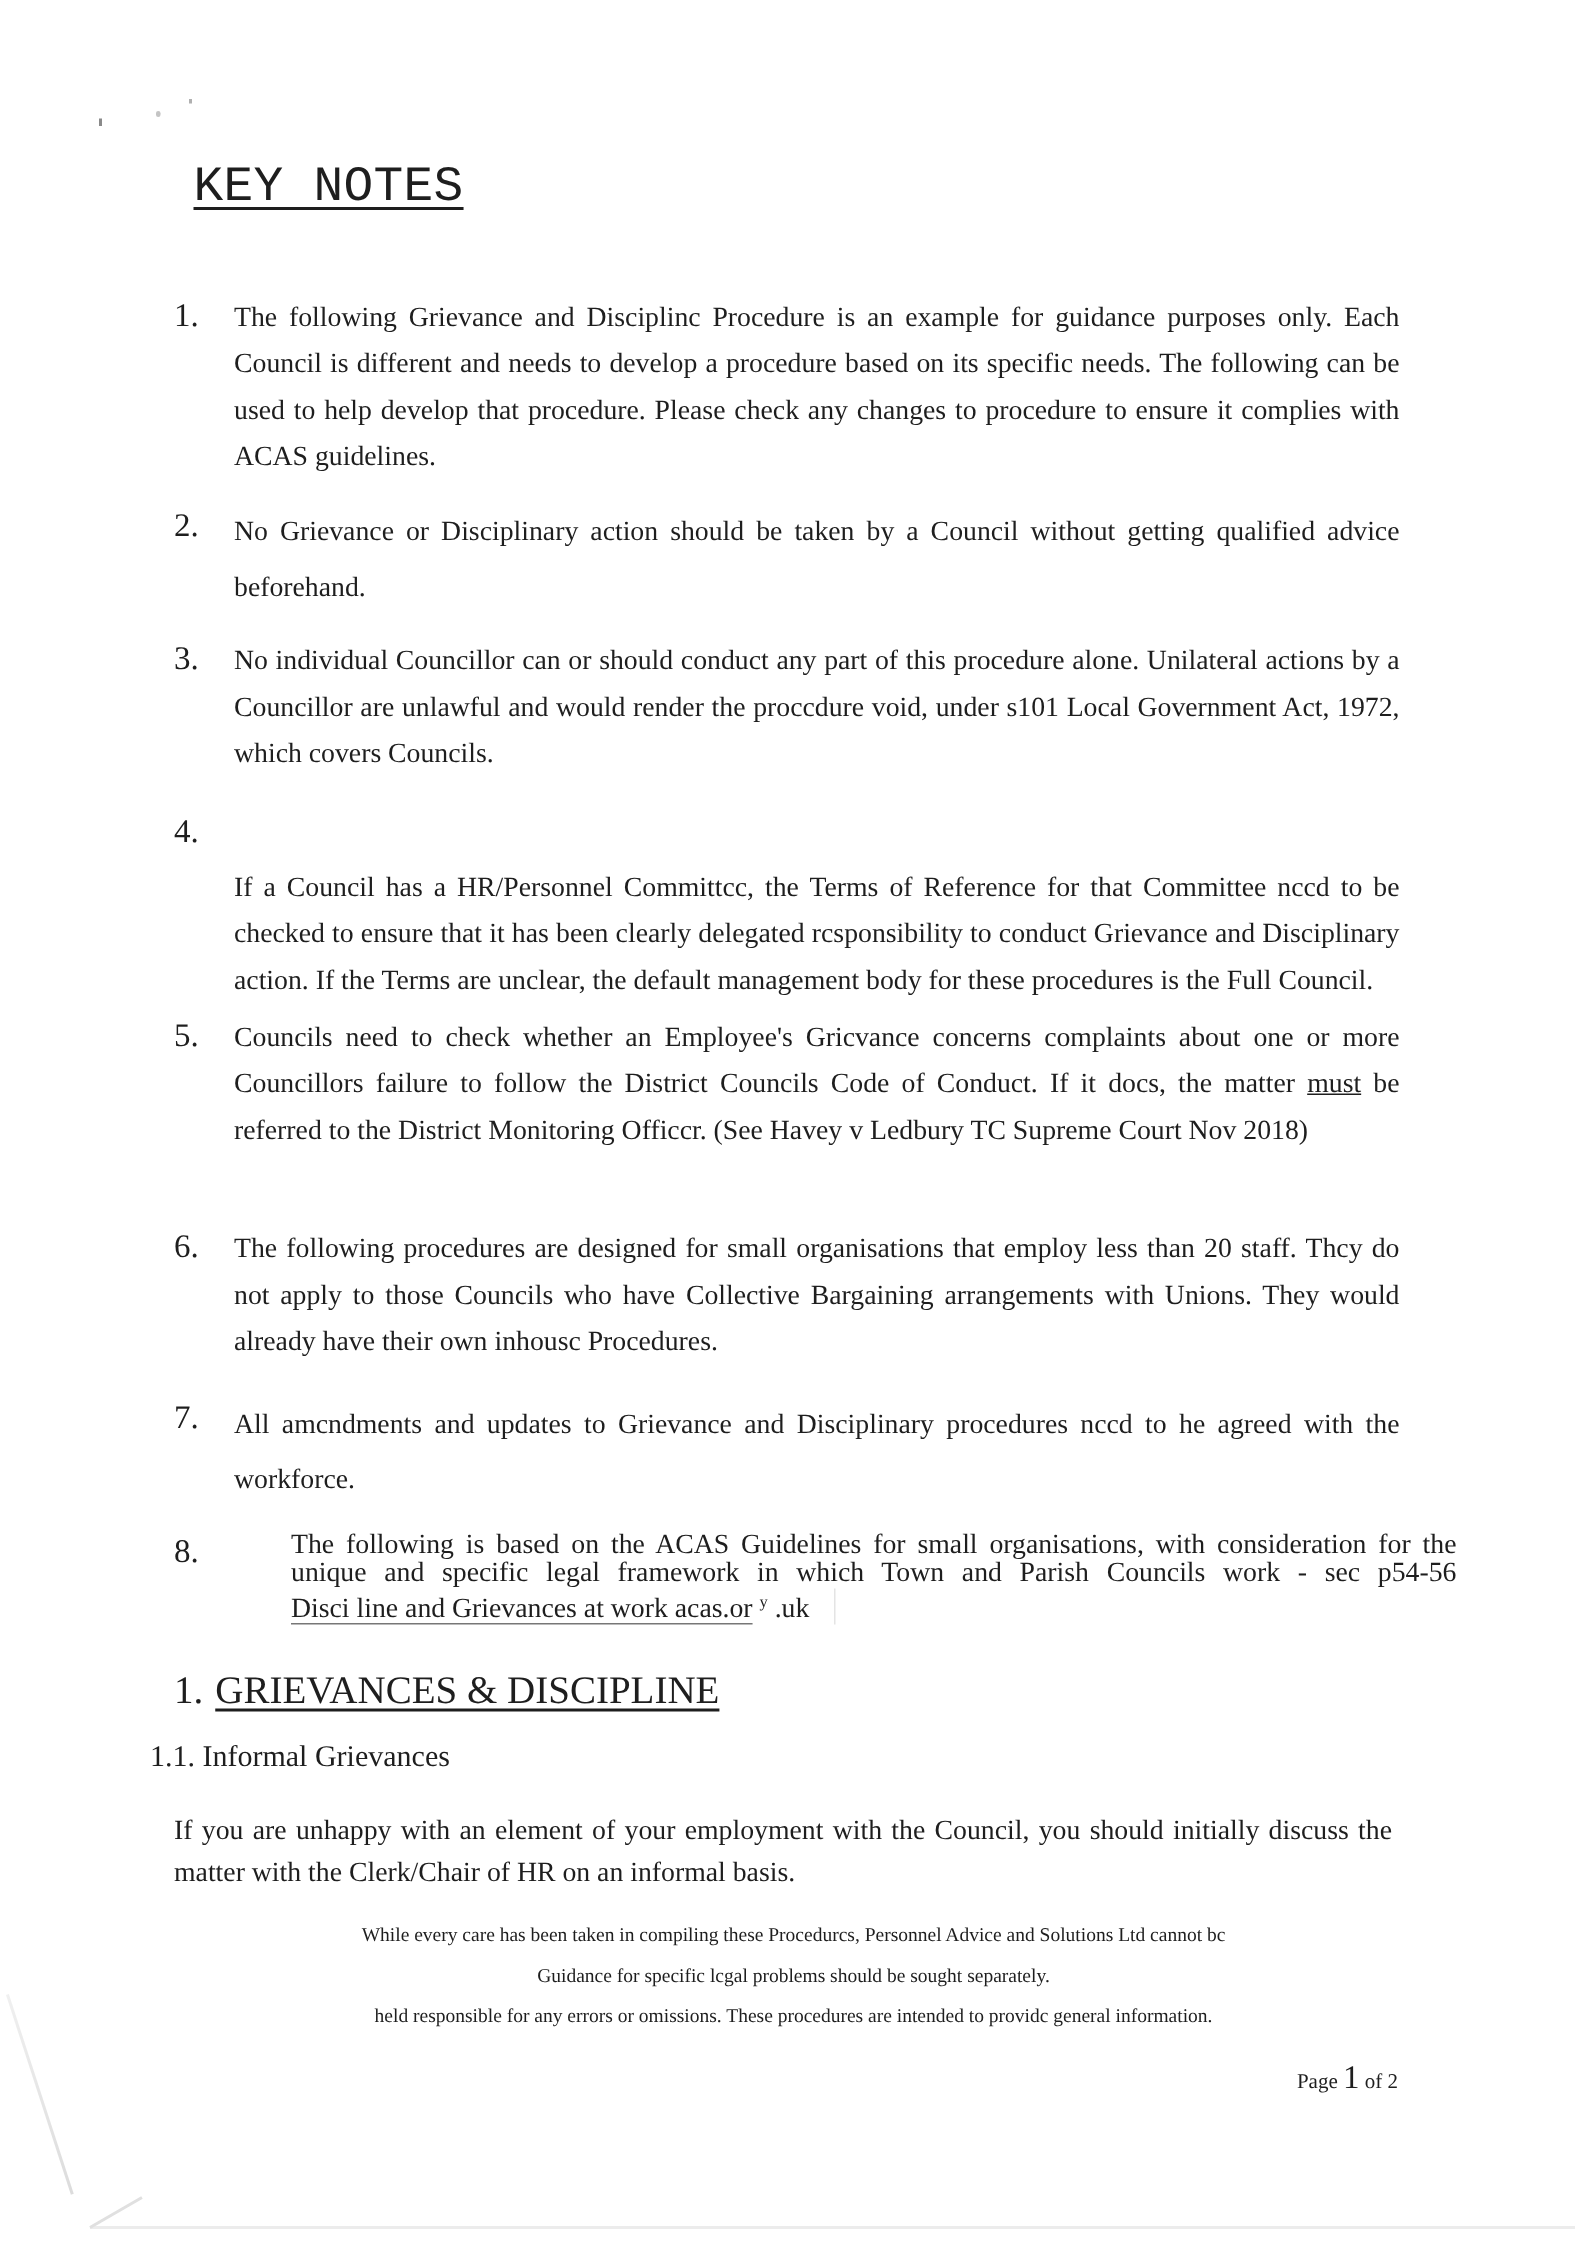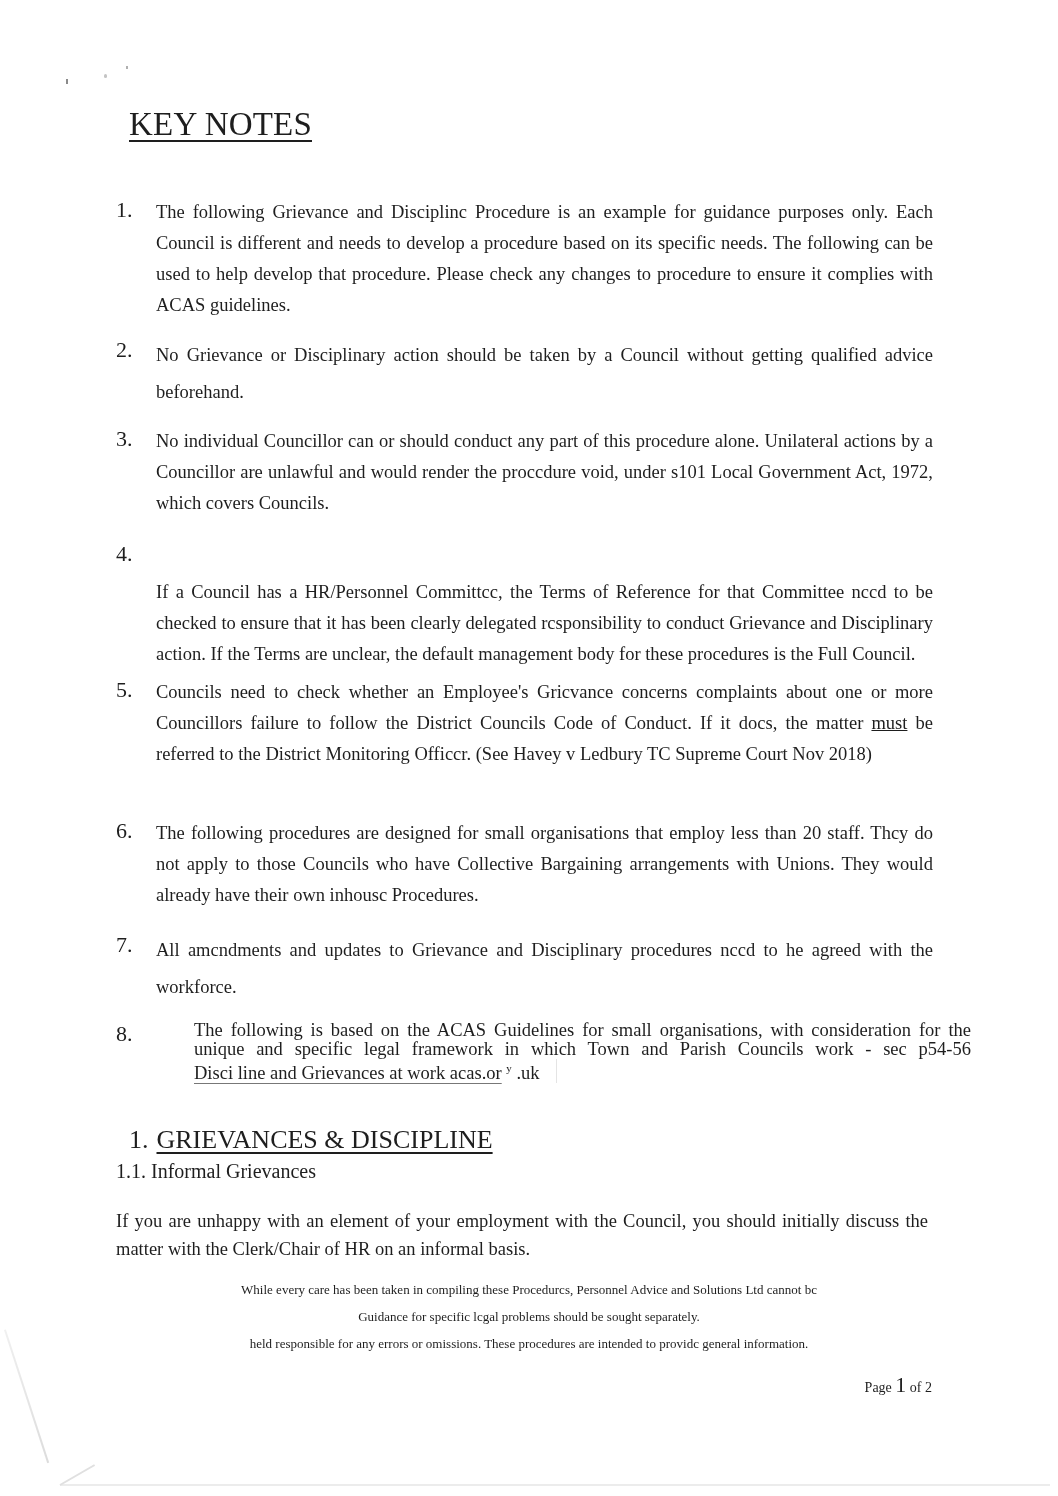--- a/index.html
+++ b/index.html
@@ -14,21 +14,21 @@
     }
     .scan-mark { position: absolute; background: #8a8a8a; }
     .mark-a { left: 66px; top: 79px; width: 2px; height: 5px; }
     .mark-b { left: 104px; top: 74px; width: 3px; height: 4px; background: #c4c4c4; border-radius: 2px; }
     .mark-c { left: 126px; top: 66px; width: 2px; height: 3px; background: #b0b0b0; }
 
     .page-title {
       position: absolute; left: 129px; top: 106px;
       font-size: 33px; letter-spacing: 0.2px;
       text-decoration: underline; text-decoration-thickness: 2px;
-      text-underline-offset: 5px; margin: 0; font-weight: normal;
+      text-underline-offset: 5px; margin: 0; font-weight: normal; font-family: Liberation Mono, monospace;
     }
 
     .notes { position: absolute; left: 116px; top: 0; width: 820px; }
     .note {
       position: absolute; left: 0; width: 820px;
       font-size: 18.5px; line-height: 28px;
     }
     .note .num {
       position: absolute; left: 0; top: -1px; font-size: 22px;
       width: 40px;
@@ -42,29 +42,29 @@
     .link-line {
       text-decoration: underline; text-decoration-color: #777;
       text-underline-offset: 4px;
     }
     .sup { font-size: 11px; vertical-align: 7px; }
     .link-box {
       display: inline-block; border-right: 1px solid #e4e4e4; padding-right: 16px;
     }
 
     .section-heading {
-      position: absolute; left: 116px; top: 1112px; margin: 13px;
+      position: absolute; left: 116px; top: 1112px; margin: 0;
       font-size: 26px; font-weight: normal;
     }
     .section-heading .sec-title {
       text-decoration: underline; text-decoration-thickness: 2px;
       text-underline-offset: 4px; margin-left: 8px;
     }
     .subsection-heading {
-      position: absolute; left: 116px; top: 1160px; margin: 0;
+      position: absolute; left: 100px; top: 1160px; margin: 0;
       font-size: 20px; font-weight: normal;
     }
     .section-para {
       position: absolute; left: 116px; top: 1207px; width: 812px;
       font-size: 18.5px; line-height: 28px; text-align: justify; text-align-last: left;
       margin: 0;
     }
     .disclaimer {
       position: absolute; left: 110px; top: 1276px; width: 838px;
       font-size: 13px; line-height: 27px; text-align: center; margin: 0;

